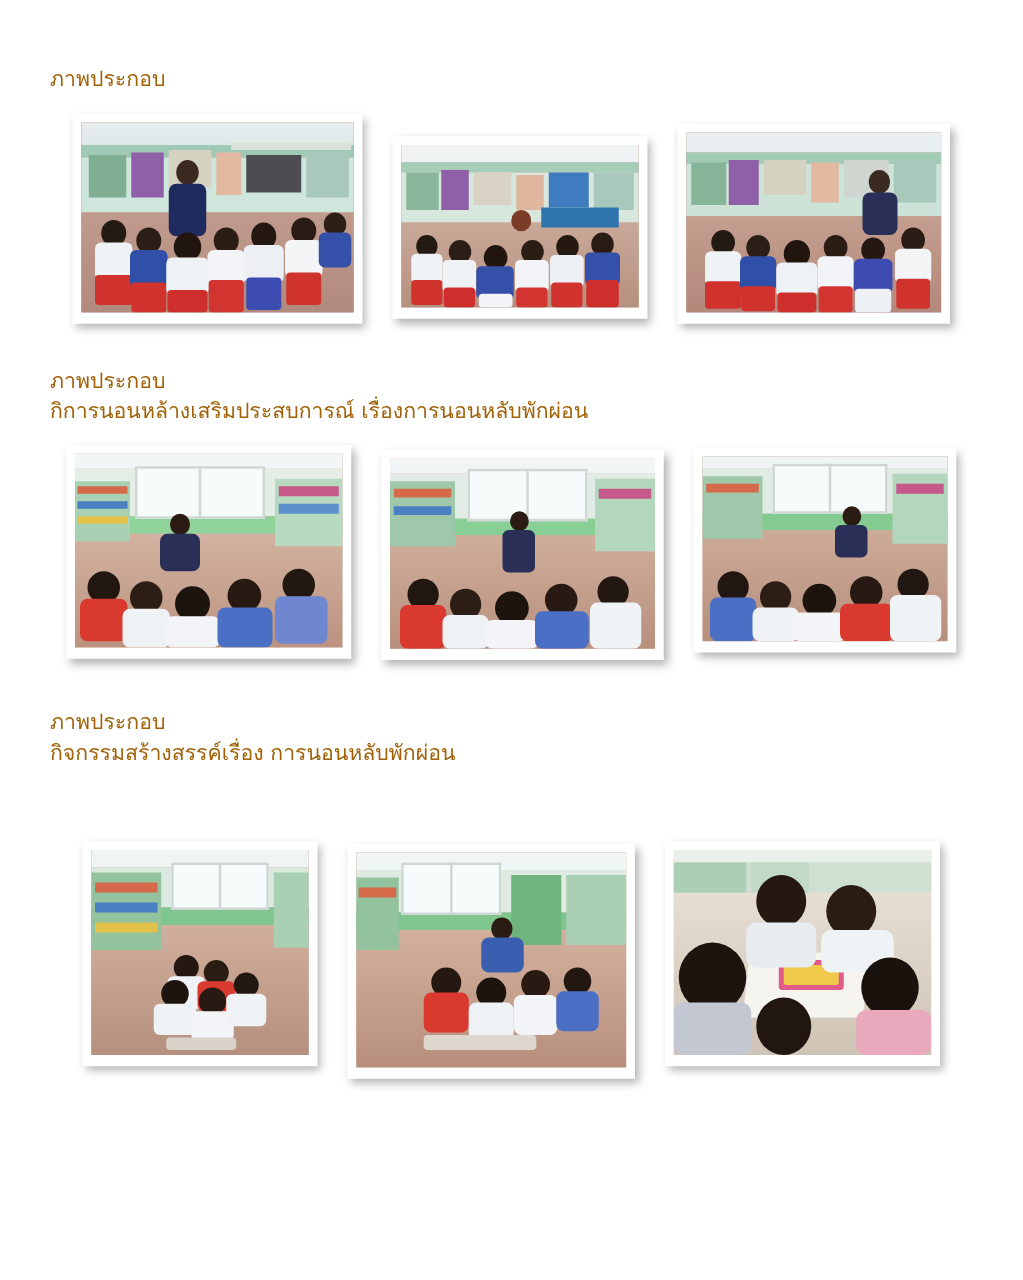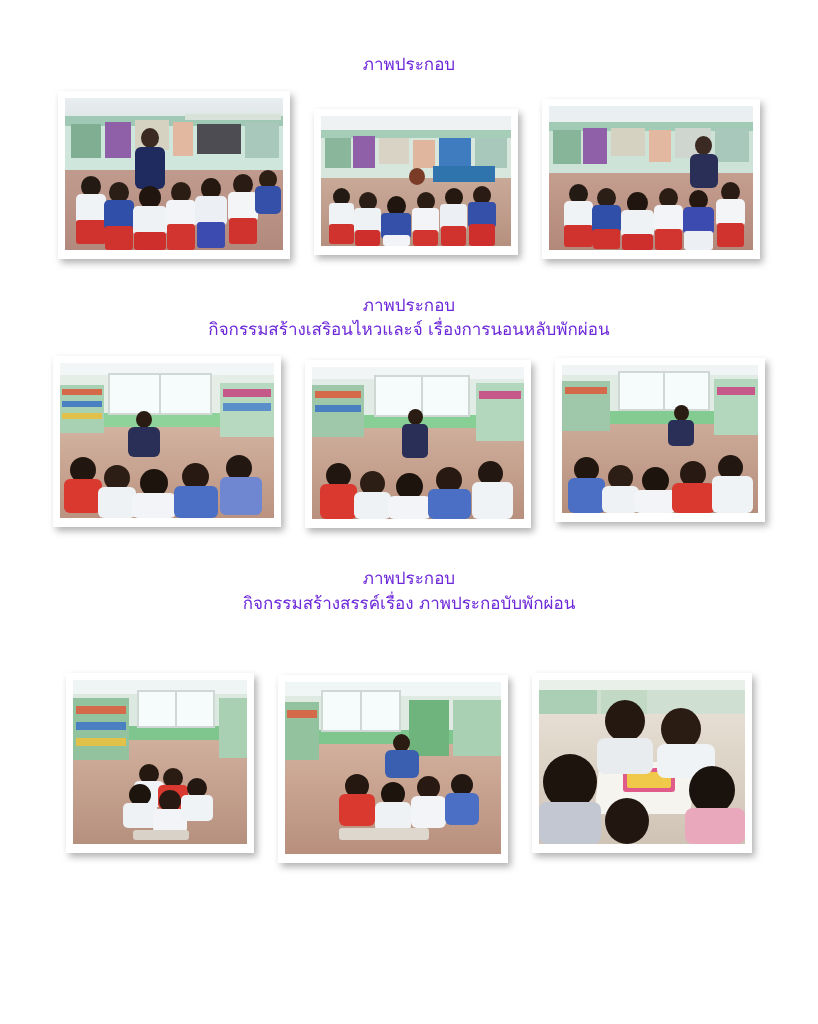--- a/index.html
+++ b/index.html
@@ -18,24 +18,23 @@
     height: 1024px;
     position: relative;
     background: #ffffff;
     box-sizing: border-box;
     padding: 0 40px;
   }
   .section {
     width: 100%;
   }
   .section-heading {
-    text-align: center;
     font-size: 17px;
     line-height: 1.45;
-    color: #6d28d9;
+    color: #a16207;
     font-family: "DejaVu Sans", "Liberation Sans", sans-serif;
   }
   .section-heading .line1 {
     display: block;
   }
   .section-heading .line2 {
     display: block;
   }
   .photo-row {
     display: flex;
@@ -227,21 +226,21 @@
           </div>
         </div>
       </div>
 
     </div>
   </div>
 
   <div class="section sec-2">
     <div class="section-heading">
       <span class="line1">ภาพประกอบ</span>
-      <span class="line2">กิจกรรมสร้างเสริอนไหวและจ์ เรื่องการนอนหลับพักผ่อน</span>
+      <span class="line2">กิการนอนหล้างเสริมประสบการณ์ เรื่องการนอนหลับพักผ่อน</span>
     </div>
 
     <div class="photo-row row-2">
 
       <div class="photo-frame" style="margin-top:0;">
         <div class="photo" style="width:214px;height:155px;background:#c9a998;">
           <div class="scene">
             <div class="band" style="top:0;height:12px;background:#f2f6f6;"></div>
             <div class="band" style="top:12px;height:38px;background:#e4eee7;"></div>
             <div class="band" style="top:50px;height:14px;background:#8fd39b;"></div>
@@ -348,21 +347,21 @@
           </div>
         </div>
       </div>
 
     </div>
   </div>
 
   <div class="section sec-3">
     <div class="section-heading">
       <span class="line1">ภาพประกอบ</span>
-      <span class="line2">กิจกรรมสร้างสรรค์เรื่อง ภาพประกอบับพักผ่อน</span>
+      <span class="line2">กิจกรรมสร้างสรรค์เรื่อง การนอนหลับพักผ่อน</span>
     </div>
 
     <div class="gap-before-row3"></div>
 
     <div class="photo-row row-3">
 
       <div class="photo-frame" style="margin-top:0;">
         <div class="photo" style="width:174px;height:164px;background:#c7a794;">
           <div class="scene">
             <div class="band" style="top:0;height:14px;background:#eff4f4;"></div>

